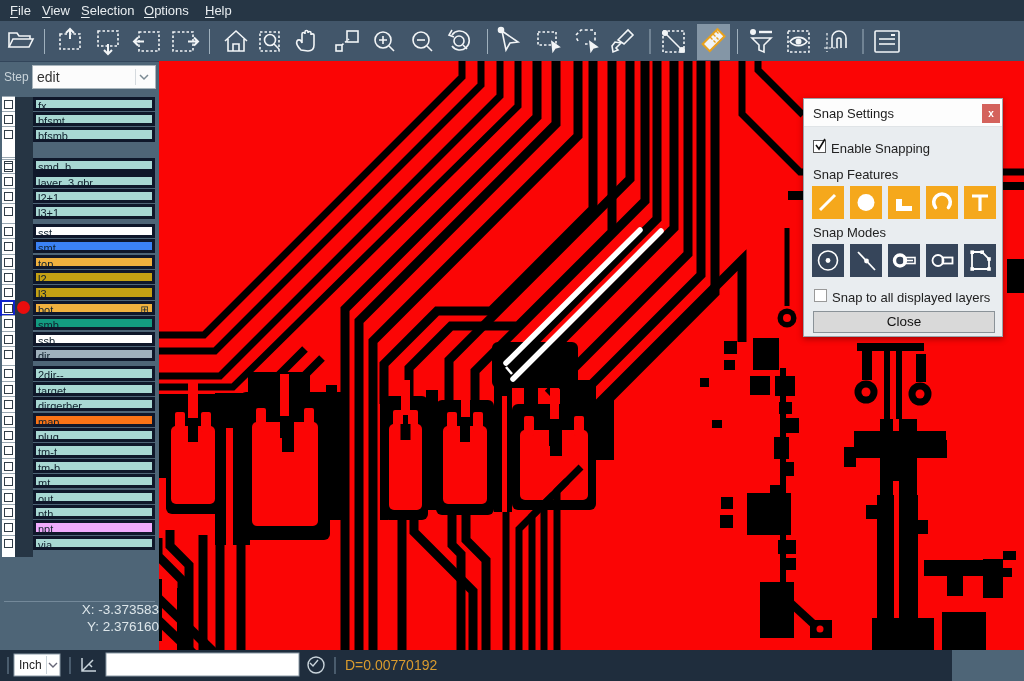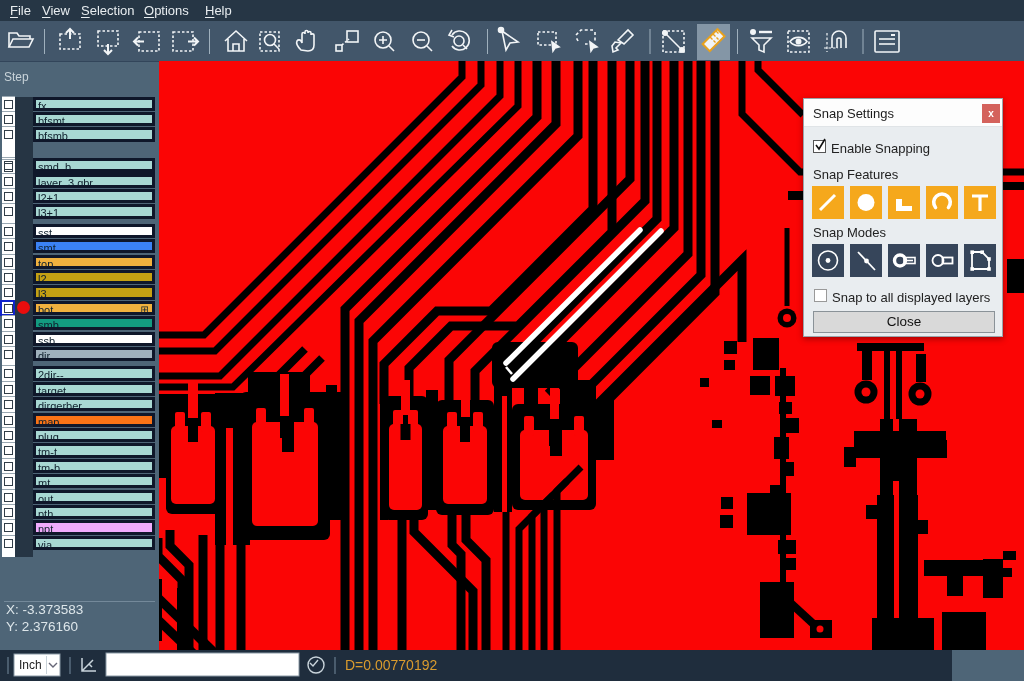--- a/index.html
+++ b/index.html
@@ -18,21 +18,21 @@
     border:1px solid #aab6bd;box-sizing:border-box;font-size:14px;color:#333;padding-left:4px;line-height:22px;}
   #stepdd .chev{position:absolute;right:3px;top:3px;width:16px;height:16px;border-left:1px solid #d5dade;
     color:#7c8b94;font-size:11px;text-align:center;line-height:16px;}
   .lrow{position:absolute;left:0;width:159px;height:15.4px;}
   .cbsq{position:absolute;left:4px;top:3px;width:7px;height:7px;border:1.6px solid #323e48;}
   .cbline{position:absolute;left:2px;top:-1px;width:13px;height:1px;background:#9aa8b2;}
   .selbox{position:absolute;left:0px;top:-1px;width:15px;height:16px;border:2.5px solid #1123cc;box-sizing:border-box;background:#fff;}
   .band{position:absolute;left:33px;top:0;width:122px;height:14.4px;border:3px solid #0f172a;
      box-sizing:border-box;font-size:11px;color:#10212e;padding-left:2px;line-height:12.5px;overflow:hidden;}
   #xy{position:absolute;left:0;top:538px;width:159px;height:50px;color:#dde6ea;font-size:13.5px;}
-  #xy div{padding:2px 0 0 6px;}
+  #xy div{padding:2px 0 0 6px;text-align:right;}
   #xyline{position:absolute;left:4px;top:539px;width:151px;height:1px;background:#74899a;}
   #canvas{position:absolute;left:159px;top:61px;width:865px;height:589px;background:#fb0505;overflow:hidden;}
   #bottombar{position:absolute;left:0;top:650px;width:952px;height:31px;background:#1f2d3d;}
   
   #dlg{position:absolute;left:803px;top:98px;width:200px;height:239px;background:#e9edf0;
     border:1px solid #9aa4ab;box-sizing:border-box;box-shadow:0 2px 6px rgba(0,0,0,.35);}
   #dlgtitle{position:absolute;left:0;top:0;width:100%;height:27px;background:#fdfdfd;border-bottom:1px solid #e0e4e7;}
   #dlgtitle span{position:absolute;left:9px;top:7px;font-size:13px;color:#1c1c1c;}
   #dlgclose{position:absolute;right:2px;top:5px;width:18px;height:19px;background:#d4625c;color:#fff;
     font-size:10px;text-align:center;line-height:19px;font-weight:bold;}
@@ -150,20 +150,23 @@
   <rect x="875" y="10" width="24" height="21" rx="1"></rect>
   <line x1="879" y1="18" x2="895" y2="18"></line>
       <line x1="879" y1="23" x2="895" y2="23"></line>
   <rect x="891" y="13" width="4" height="2" fill="#f2f5f7" stroke="none"></rect>
 </svg>
 </div>
 
 <div id="leftpanel">
   <div id="steprow">
     <span class="lbl">Step</span>
+    <div id="stepdd">edit<span class="chev"><svg width="14" height="16">
+            <path d="M3 6 l4 4 l4 -4" stroke="#7c8b94" fill="none" stroke-width="1.5"></path>
+          </svg></span></div>
   </div>
   <div style="position:absolute;left:2px;top:34.5px;width:13px;height:460px;background:#fff;"></div>
   <div style="position:absolute;left:15px;top:34.5px;width:18px;height:460px;background:#263544;"></div>
   <div id="rows">
       <div class="lrow" style="top:34.5px">
         <div class="cbline"></div>
         <div class="cbsq"></div>
         <div class="band" style="background:#a8d8d3">fx</div>
       </div>
       <div class="lrow" style="top:49.9px">

